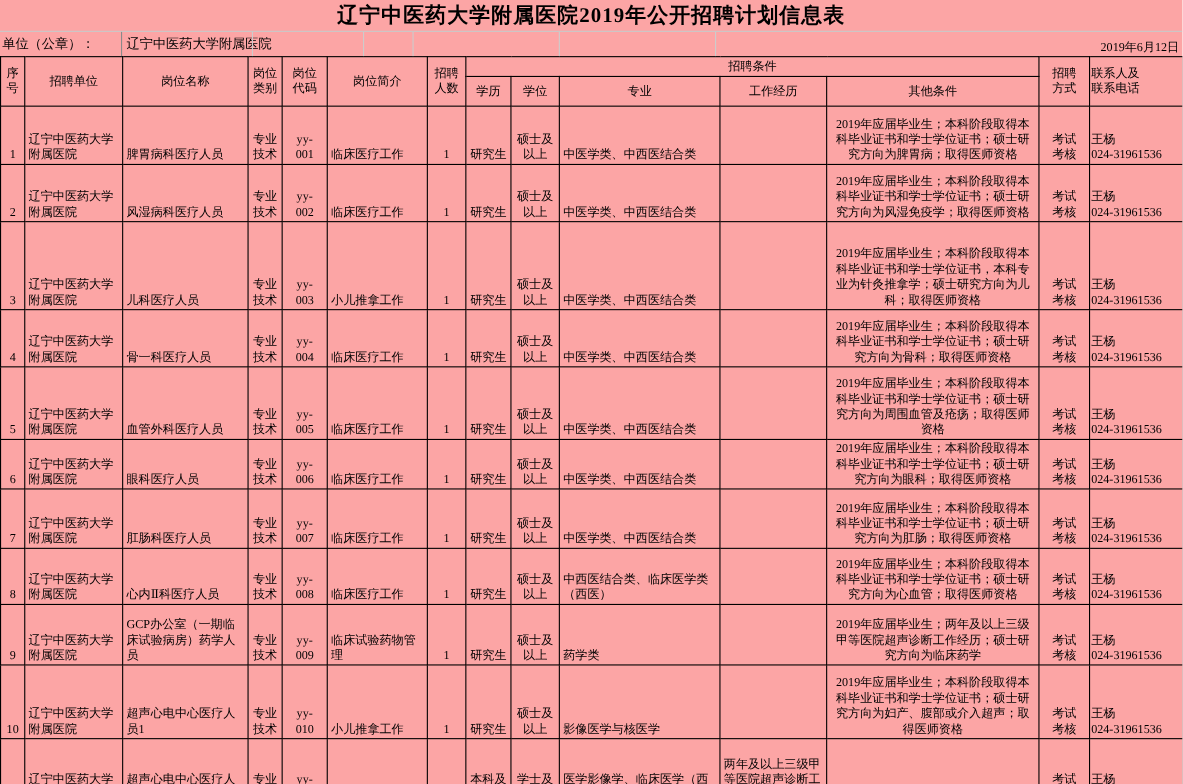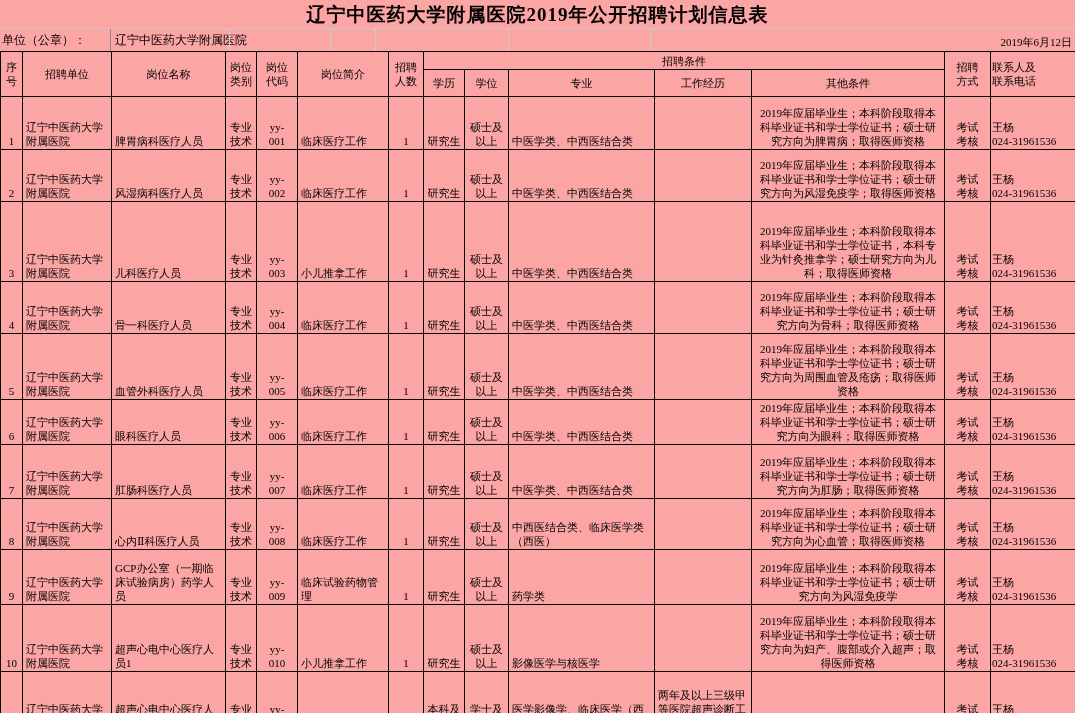--- a/index.html
+++ b/index.html
@@ -275,21 +275,21 @@
           <td class="c-unit">辽宁中医药大学附属医院</td>
           <td class="c-name">GCP办公室（一期临床试验病房）药学人员</td>
           <td class="c-type">专业技术</td>
           <td class="c-code">yy-009</td>
           <td class="c-desc">临床试验药物管理</td>
           <td class="c-count">1</td>
           <td class="c-edu">研究生</td>
           <td class="c-degree">硕士及以上</td>
           <td class="c-major">药学类</td>
           <td class="c-exp"></td>
-          <td class="c-other">2019年应届毕业生；本科阶段取得本科毕业证书和学士学位证书；硕士研究方向为风湿免疫学</td>
+          <td class="c-other">2019年应届毕业生；两年及以上三级甲等医院超声诊断工作经历；硕士研究方向为临床药学</td>
           <td class="c-method">考试考核</td>
           <td class="c-contact">王杨
 024-31961536</td>
         </tr>
         <tr style="height: 67px;">
           <td class="c-seq">10</td>
           <td class="c-unit">辽宁中医药大学附属医院</td>
           <td class="c-name">超声心电中心医疗人员1</td>
           <td class="c-type">专业技术</td>
           <td class="c-code">yy-010</td>

